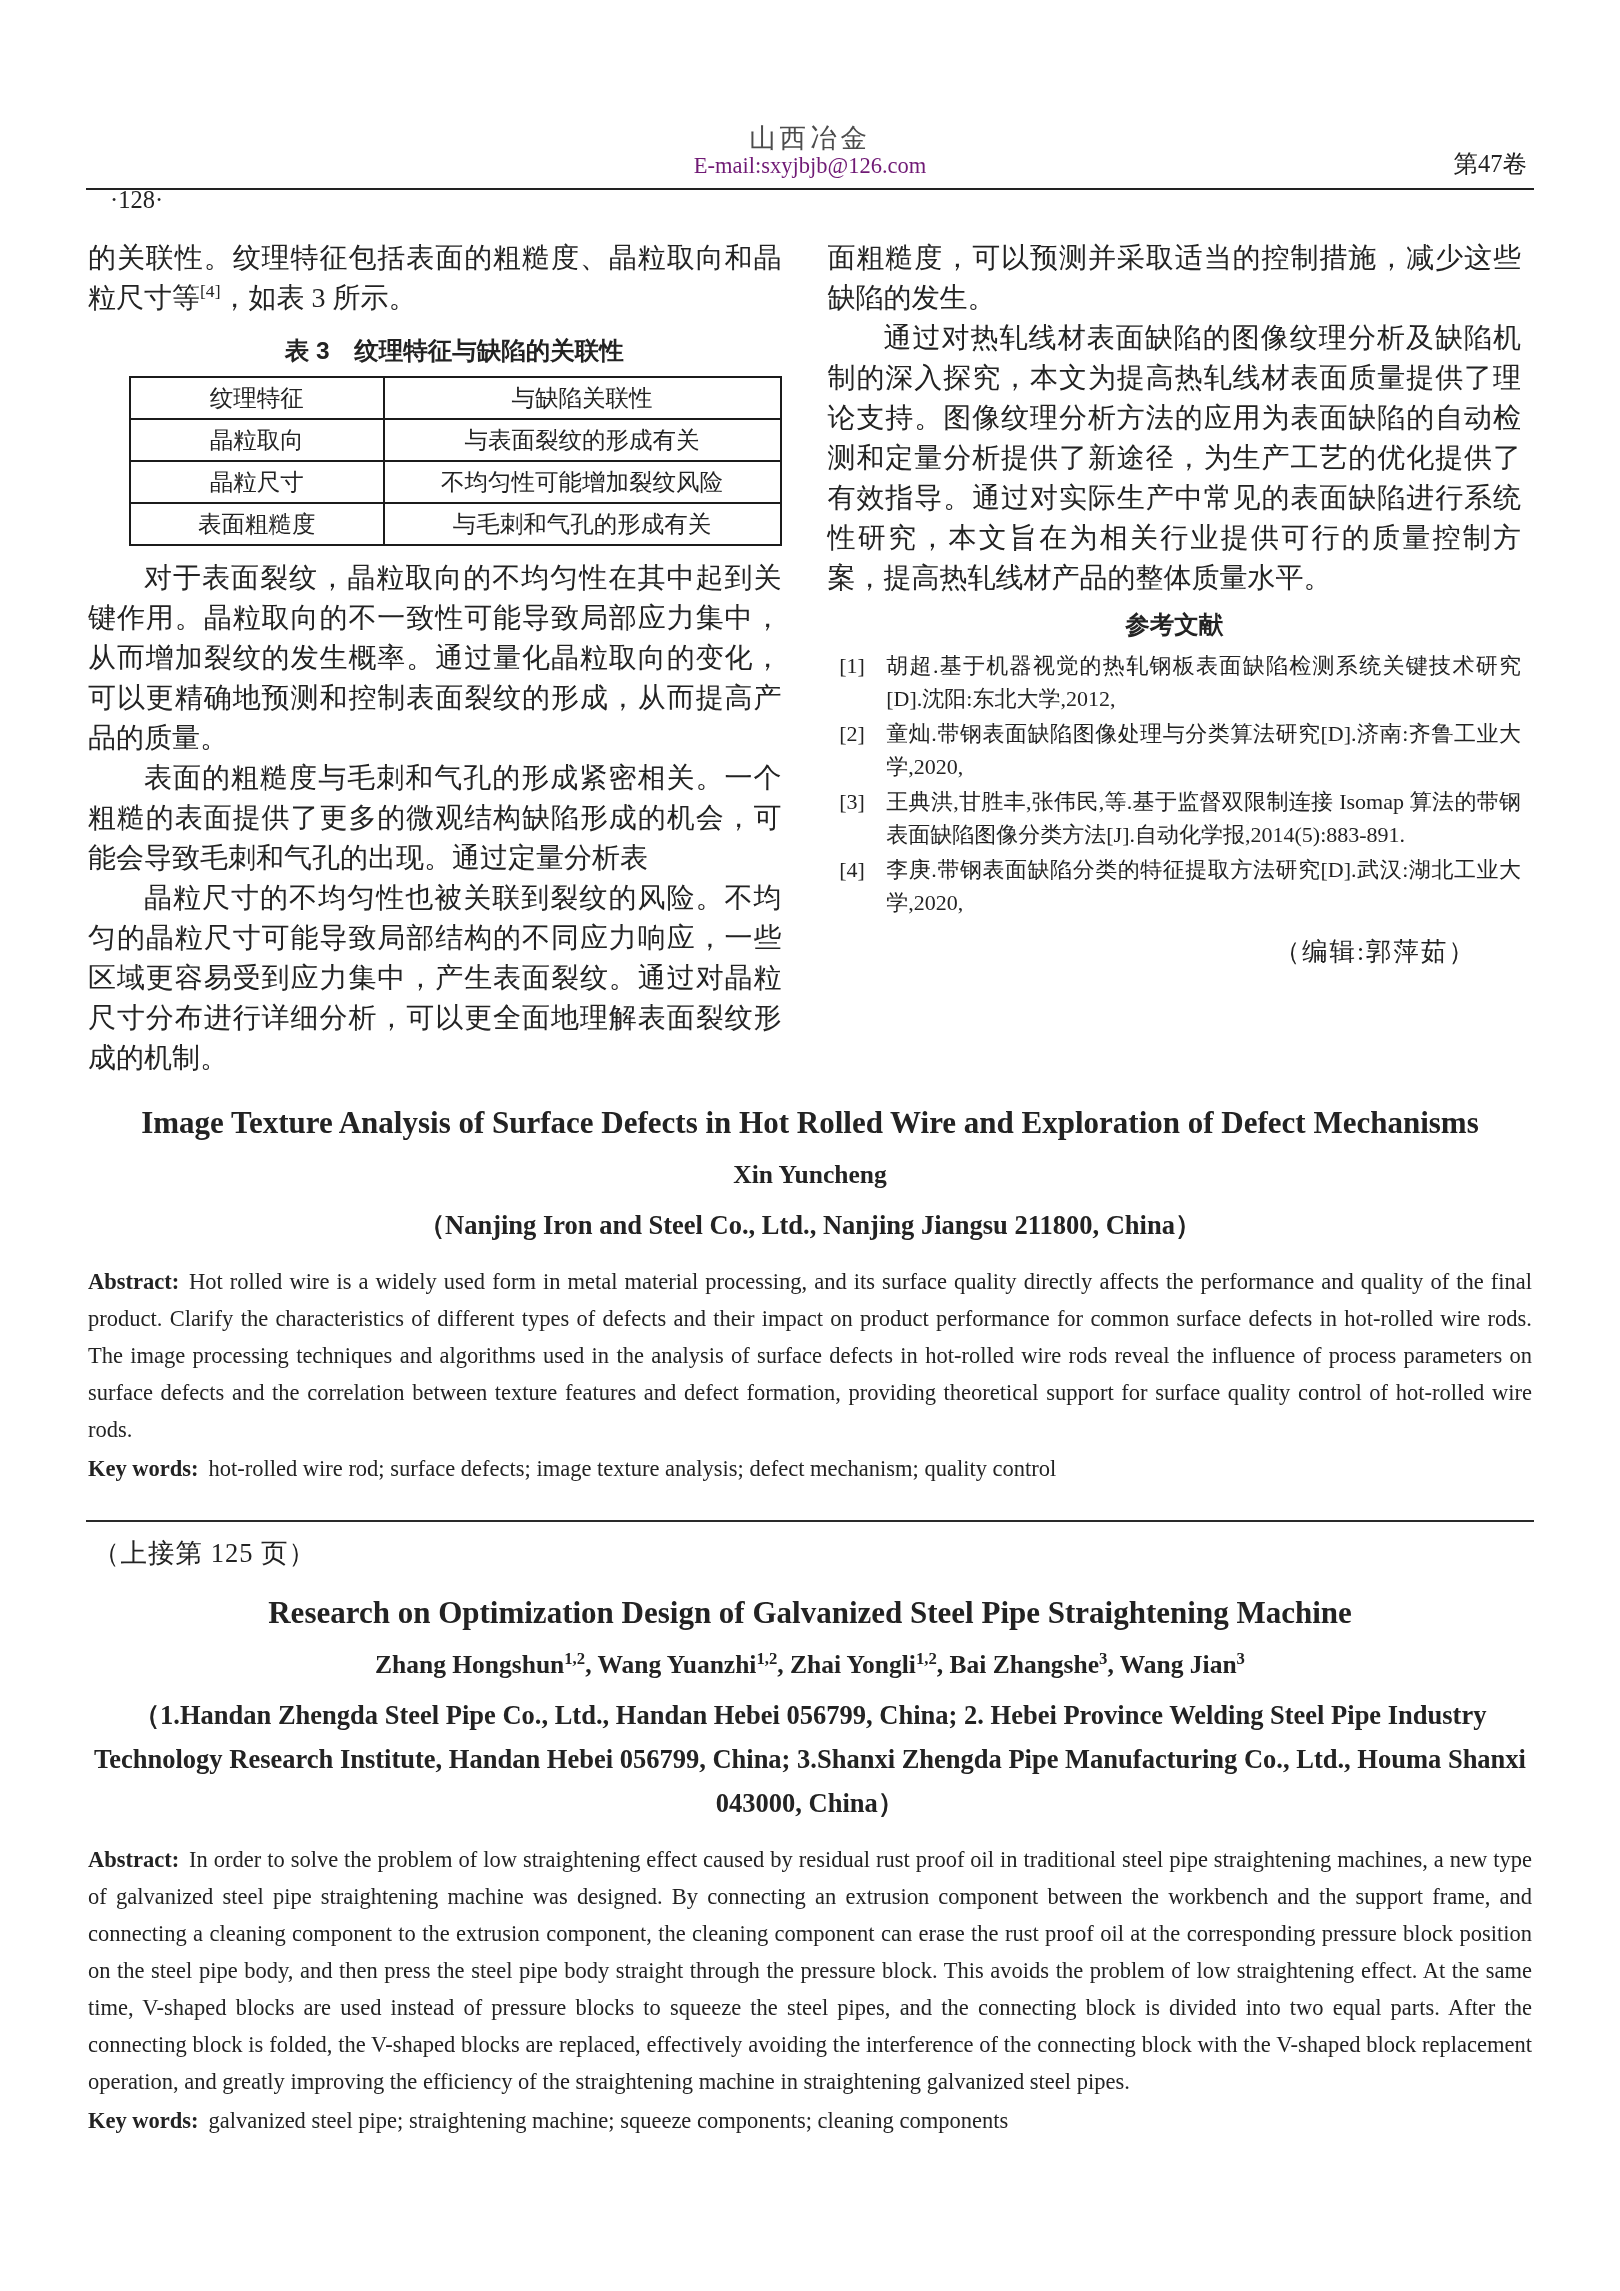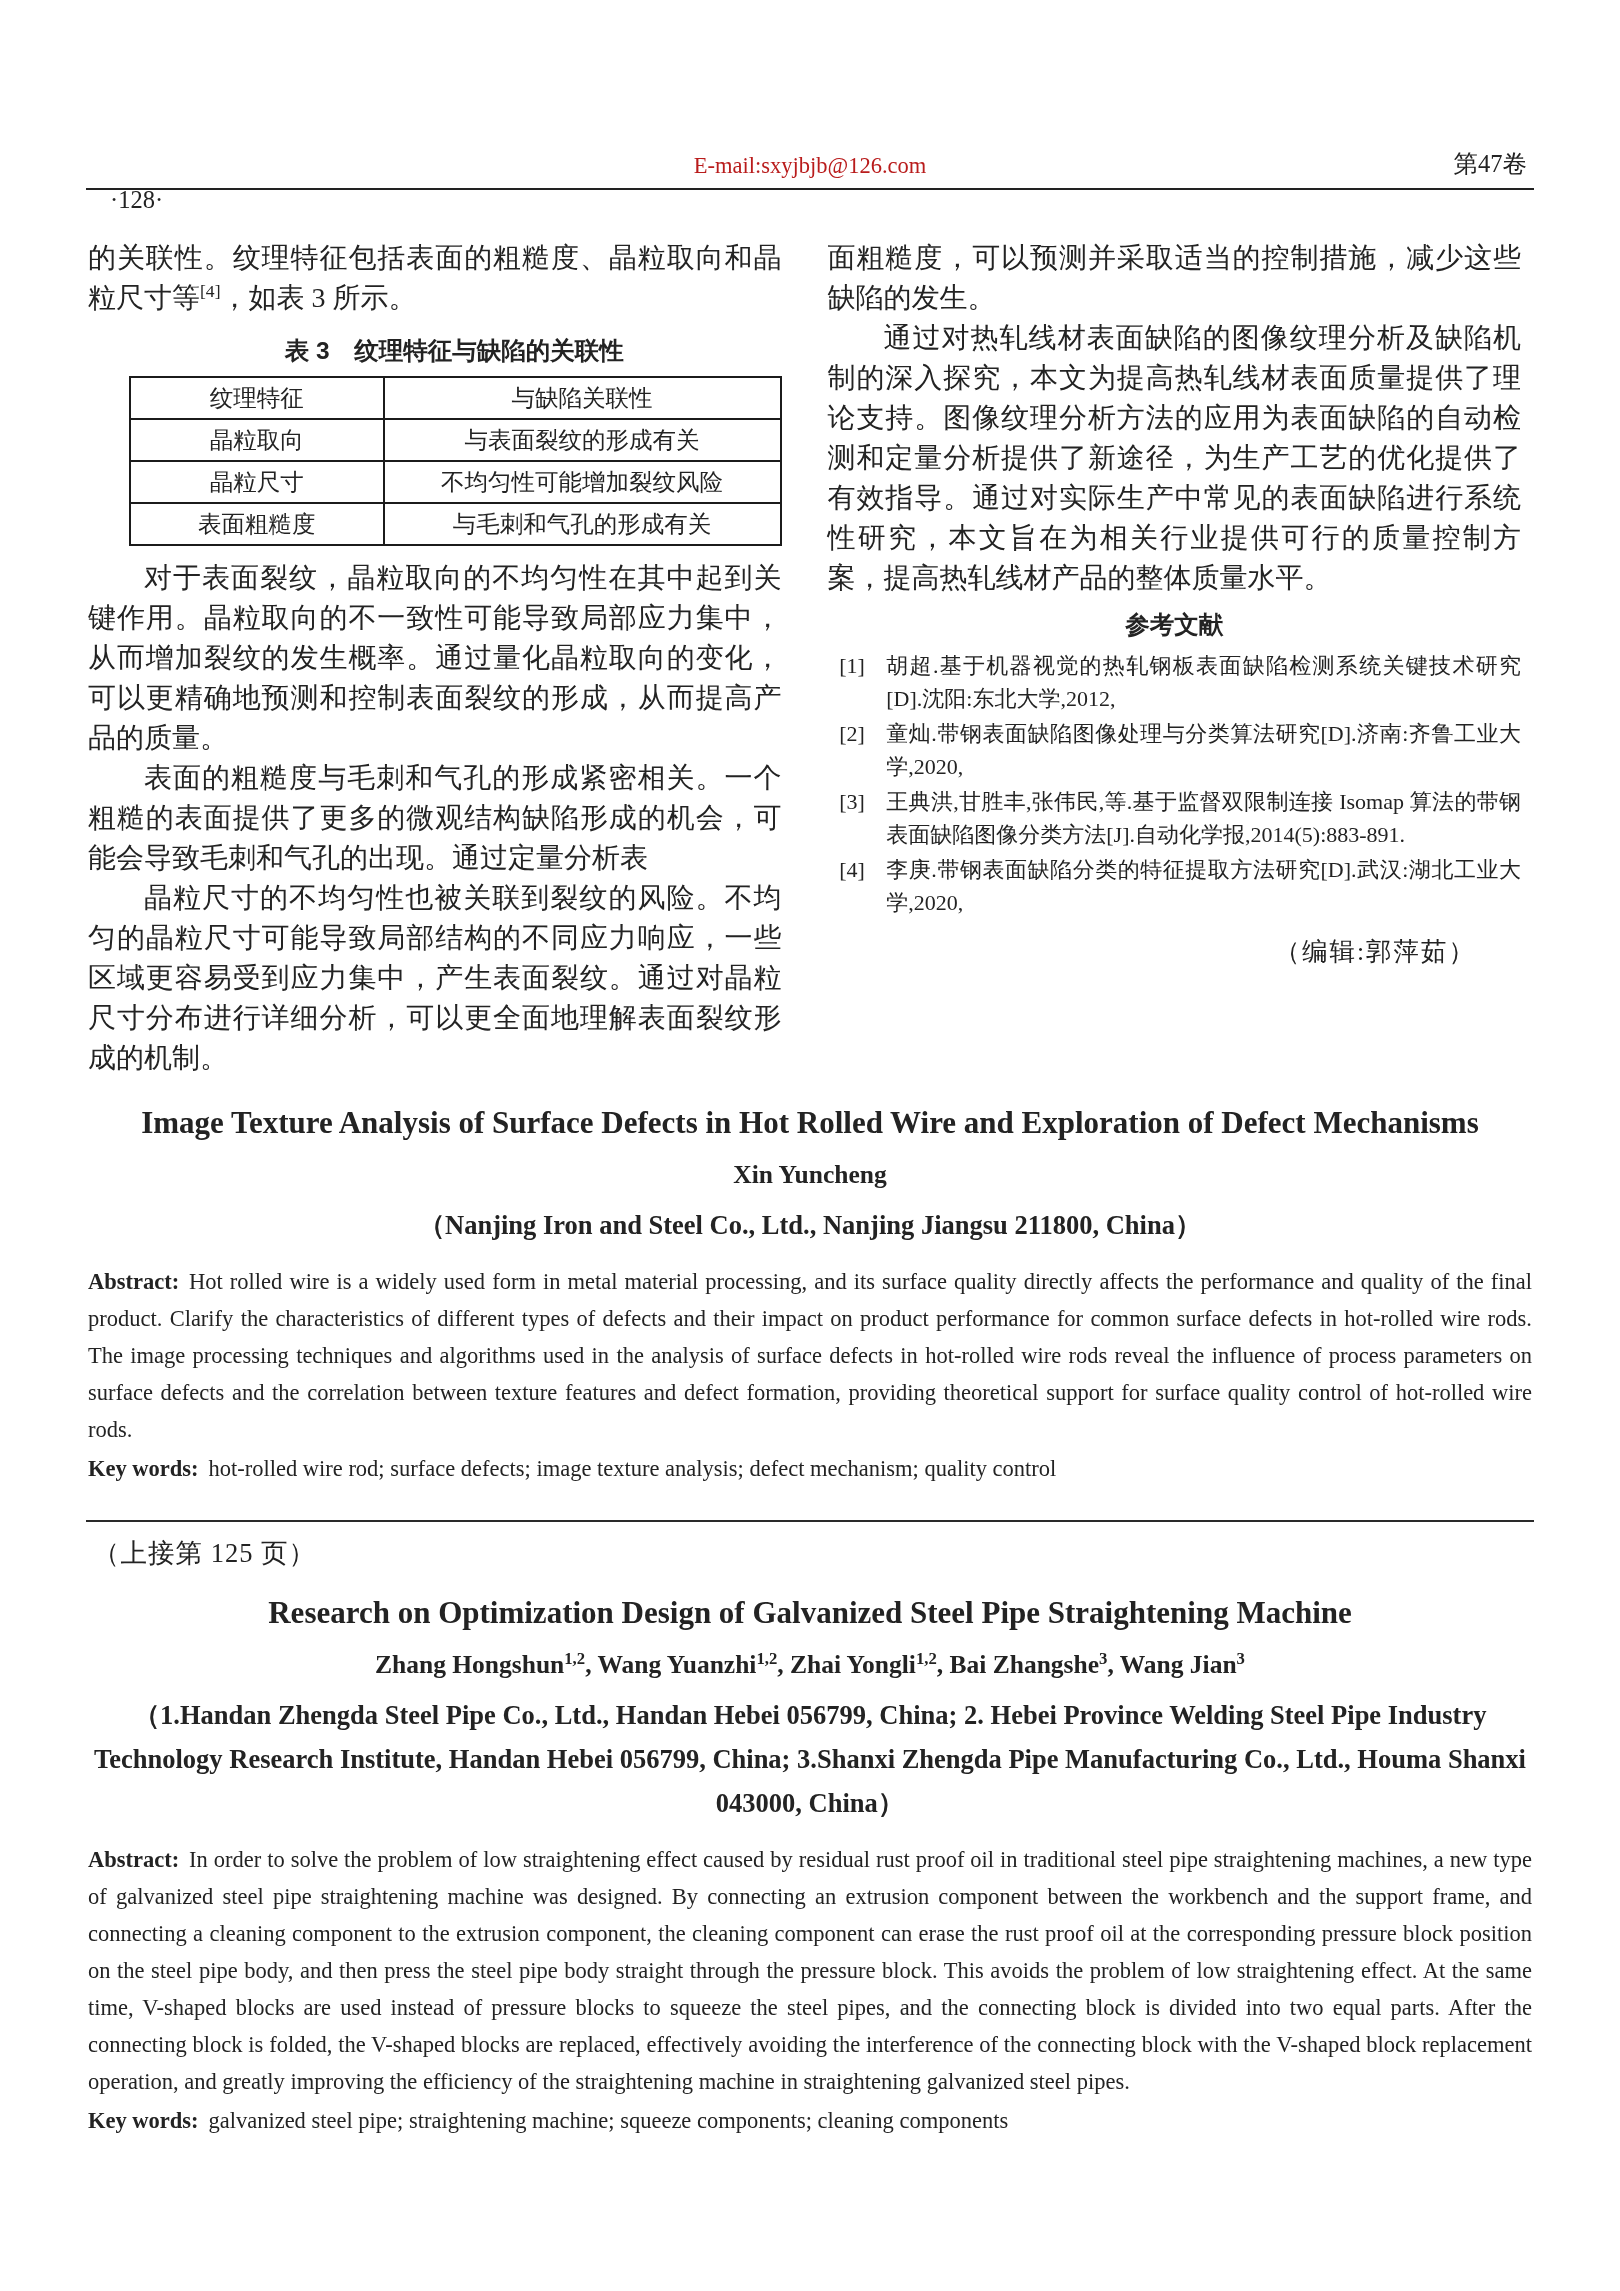--- a/index.html
+++ b/index.html
@@ -9,21 +9,21 @@
     margin:0 auto;
     background:#ffffff;
     color:#232323;
     font-family:"Liberation Serif","DejaVu Serif",serif;
     overflow:hidden;
   }
   
   .journal-name{position:absolute;top:120px;left:0;right:0;text-align:center;
     font-size:26.5px;color:#4c4c4c;letter-spacing:3.9px;}
   .journal-email{position:absolute;top:153px;left:0;right:0;text-align:center;
-    font-size:22.5px;color:#b91c1c;}
+    font-size:22.5px;color:#701a75;}
   .page-number{position:absolute;top:147px;left:110px;font-size:24.5px;margin-top:39px;}
   .volume{position:absolute;top:147px;right:93px;font-size:24.5px;}
   .header-rule{position:absolute;top:188px;left:86px;right:86px;height:2px;background:#222;}
   
   .columns{position:absolute;top:238px;left:88px;right:88px;display:flex;gap:46px;}
   .col{width:calc((100% - 57px)/2);}
   .cn{font-size:28px;line-height:40px;text-align:justify;margin:0;}
   .cn+.cn{margin-top:0;}
   .indent{text-indent:2em;}
   sup.ref-sup{font-size:17.6px;line-height:0;}
@@ -57,20 +57,21 @@
   .en-keywords .lbl{font-weight:bold;margin-right:9.8px;}
   .mid-rule{position:absolute;top:1520px;left:86px;right:86px;height:2px;background:#2a2a2a;}
   .continuation{position:absolute;top:1535px;left:93px;font-size:26.5px;letter-spacing:1px;}
   .auth-sup{font-size:16.7px;line-height:0;}
 </style>
 </head>
 <body>
 
 <div class="page">
 
+  <div class="journal-name">山西冶金</div>
   <div class="journal-email">E-mail:sxyjbjb@126.com</div>
   <div class="page-number">·128·</div>
   <div class="volume">第47卷</div>
   <div class="header-rule"></div>
 
   <div class="columns">
     <div class="col">
       <p class="cn"><span>的关联性。纹理特征包括表面的粗糙度、晶粒取向和晶粒尺寸等</span><sup class="ref-sup">[4]</sup><span>，如表 3 所示。</span></p>
 
       <div class="table-caption">表 3　纹理特征与缺陷的关联性</div>

